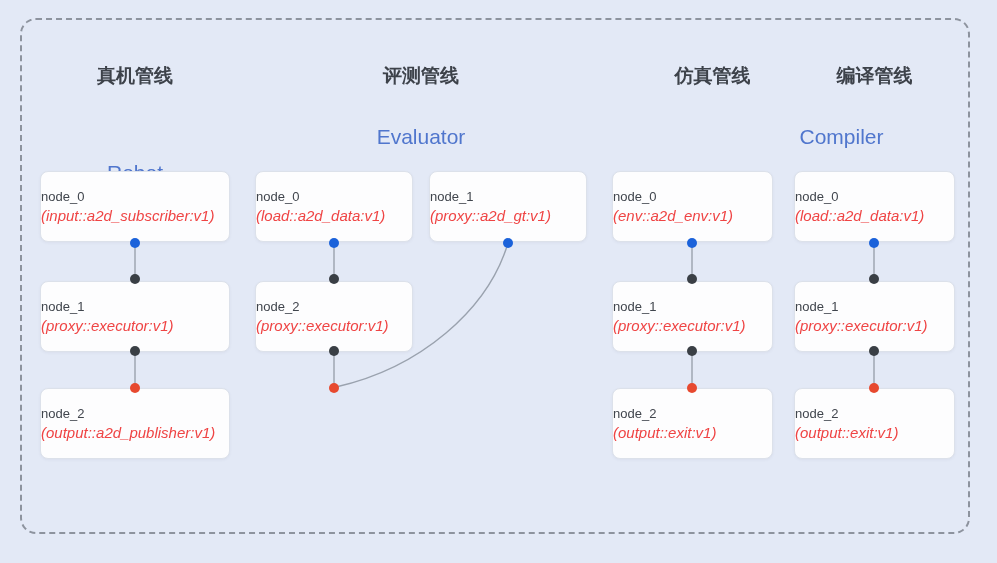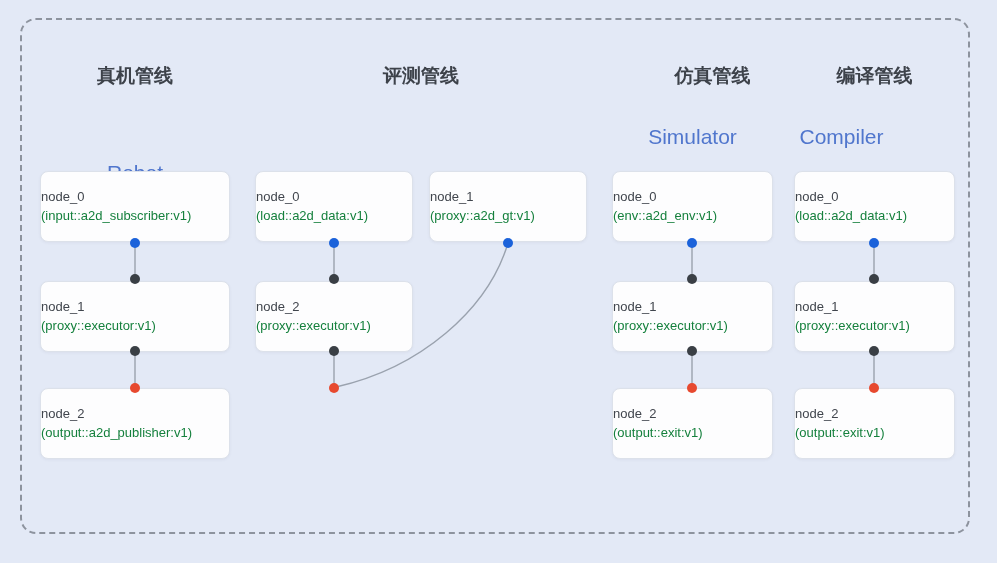--- a/index.html
+++ b/index.html
@@ -72,23 +72,24 @@
     justify-content: center;
     gap: 5px;
     z-index: 2;
   }
   .node-name {
     font-size: 13px;
     color: #40454d;
     line-height: 14px;
   }
   .node-type {
-    font-size: 13px;
-    color: #15803d;
+    font-size: 15px;
+    color: #ef4444;
     line-height: 14px;
+    font-style: italic;
   }
   .port {
     position: absolute;
     width: 10px;
     height: 10px;
     border-radius: 50%;
     transform: translate(-50%, -50%);
     z-index: 3;
   }
   .port-blue { background: #1b62da; }
@@ -113,23 +114,23 @@
       <path d="M692 351 L692 388"></path>
       <path d="M874 243 L874 279"></path>
       <path d="M874 351 L874 388"></path>
     </g>
   </svg>
 
   <div class="pipeline-title-zh" style="left:40px;width:190px;">真机管线</div>
   <div class="pipeline-title-en" style="left:40px;width:190px;margin-top:36px;">Robot</div>
 
   <div class="pipeline-title-zh" style="left:255px;width:332px;">评测管线</div>
+  <div class="pipeline-title-en" style="left:255px;width:332px;">Evaluator</div>
 
   <div class="pipeline-title-zh" style="left:632px;width:161px;">仿真管线</div>
-  <div class="pipeline-title-en" style="left:612px;width:161px;">Simulator</div>
 
   <div class="pipeline-title-zh" style="left:794px;width:161px;">编译管线</div>
   <div class="pipeline-title-en" style="left:761px;width:161px;">Compiler</div>
 
   <div class="node-box" style="left:40px;top:171px;width:190px;">
     <div class="node-name">node_0</div>
     <div class="node-type">(input::a2d_subscriber:v1)</div>
   </div>
   <div class="node-box" style="left:40px;top:281px;width:190px;">
     <div class="node-name">node_1</div>

